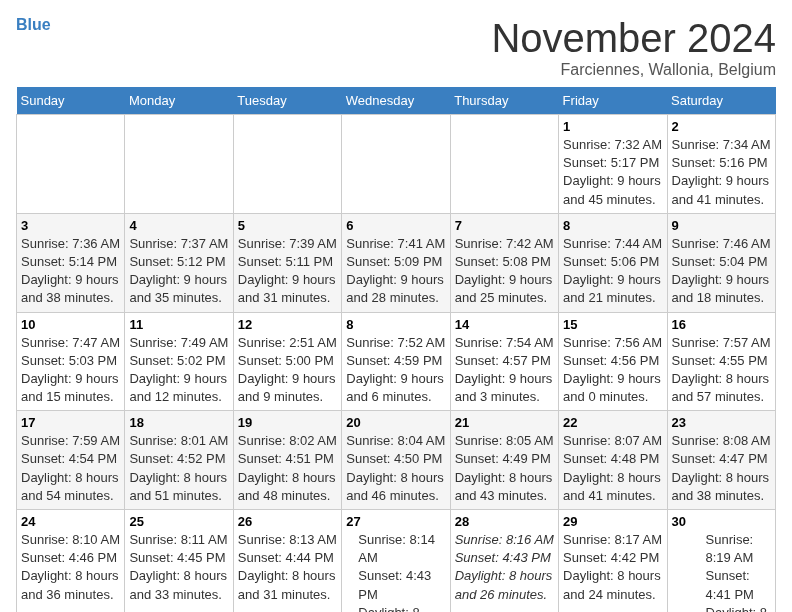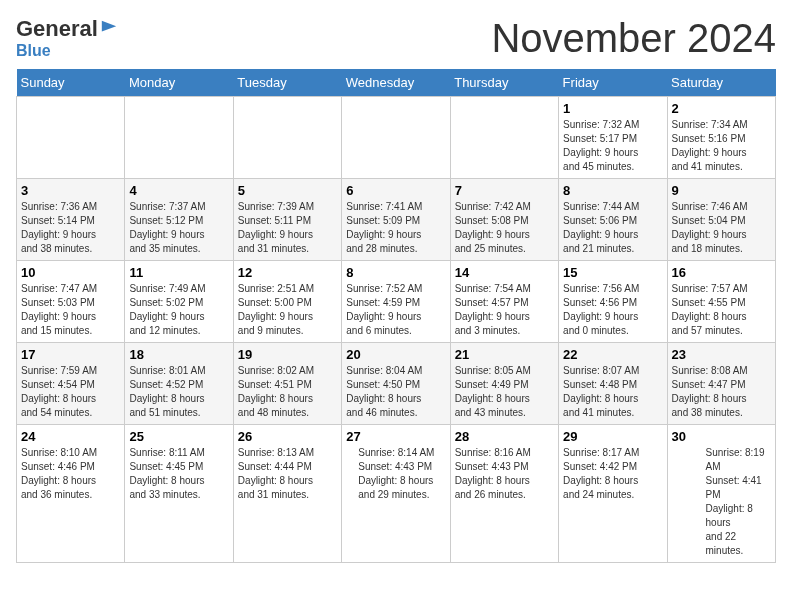--- a/index.html
+++ b/index.html
@@ -77,48 +77,43 @@
     }
     tr:nth-child(even) td {
       background: #f5f5f5;
     }
     .day-number {
       font-weight: bold;
       font-size: 13px;
       margin-bottom: 2px;
     }
     .day-info {
-      font-size: 10px;
+      font-size: 13px;
       line-height: 1.4;
       color: #333;
     }
     .empty-cell {
       background: #fff !important;
     }
     tr:nth-child(even) .empty-cell {
       background: #f5f5f5 !important;
     }
   </style>
 </head>
 <body>
 
 <div class="header-section">
   <div class="logo">
-    <div class="logo-text">
-      <span class="logo-general">General</span>
-      <svg class="logo-icon" viewBox="0 0 20 20" xmlns="http://www.w3.org/2000/svg">
-        <polygon points="2,2 18,8 2,14" fill="#3a7fc1"></polygon>
-      </svg>
-    </div>
     <div>
       <span class="logo-blue">Blue</span>
     </div>
   </div>
   <div class="title-block">
     <div class="month-title">November 2024</div>
+    <div class="subtitle">Farciennes, Wallonia, Belgium</div>
   </div>
 </div>
 
 <table>
   <thead>
     <tr>
     <th>Sunday</th>
         <th>Monday</th>
         <th>Tuesday</th>
         <th>Wednesday</th>
@@ -326,21 +321,21 @@
         </td>
         <td>
           <div class="day-number">27</div>
           <div class="day-info" style="white-space: pre-line; margin-left: 12px;">Sunrise: 8:14 AM
 Sunset: 4:43 PM
 Daylight: 8 hours
 and 29 minutes.</div>
         </td>
         <td>
           <div class="day-number">28</div>
-          <div class="day-info" style="white-space: pre-line;">Sunrise: 8:16 AM
+          <div class="day-info" style="white-space: pre-line; font-style: italic;">Sunrise: 8:16 AM
 Sunset: 4:43 PM
 Daylight: 8 hours
 and 26 minutes.</div>
         </td>
         <td>
           <div class="day-number">29</div>
           <div class="day-info" style="white-space: pre-line;">Sunrise: 8:17 AM
 Sunset: 4:42 PM
 Daylight: 8 hours
 and 24 minutes.</div>

